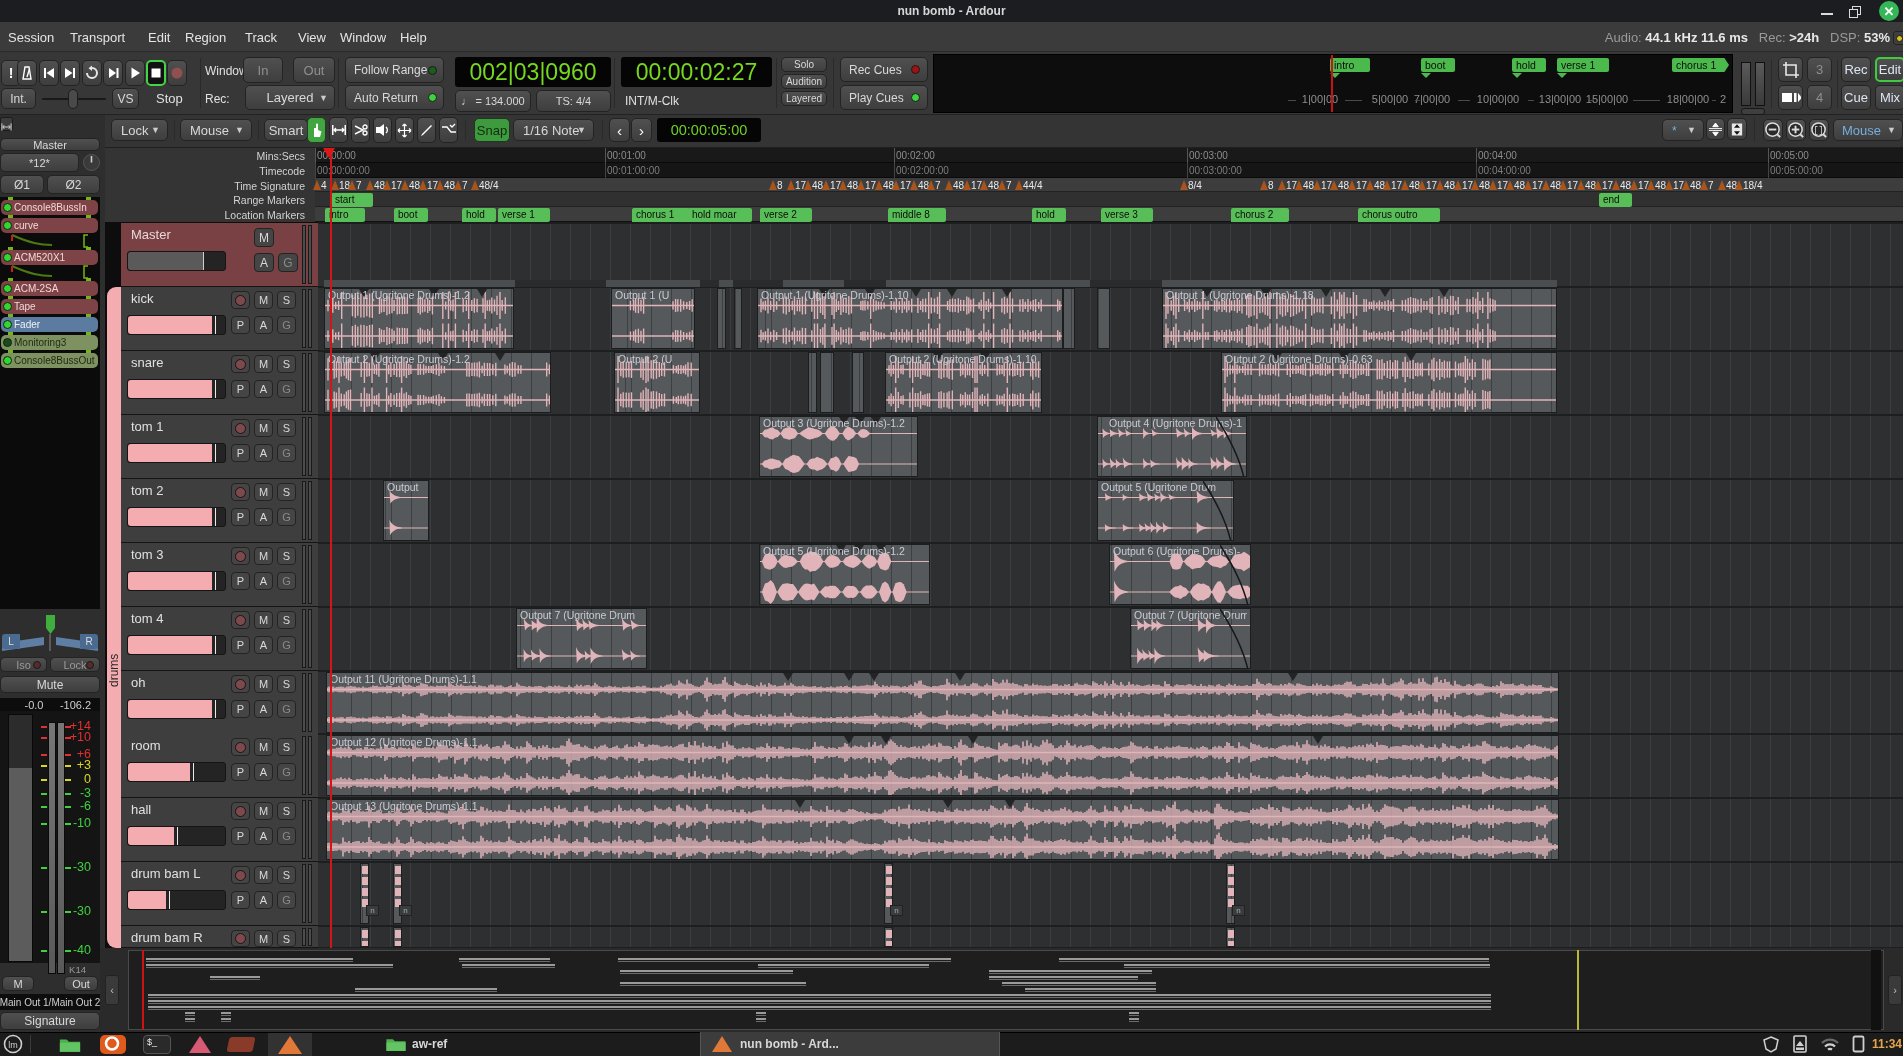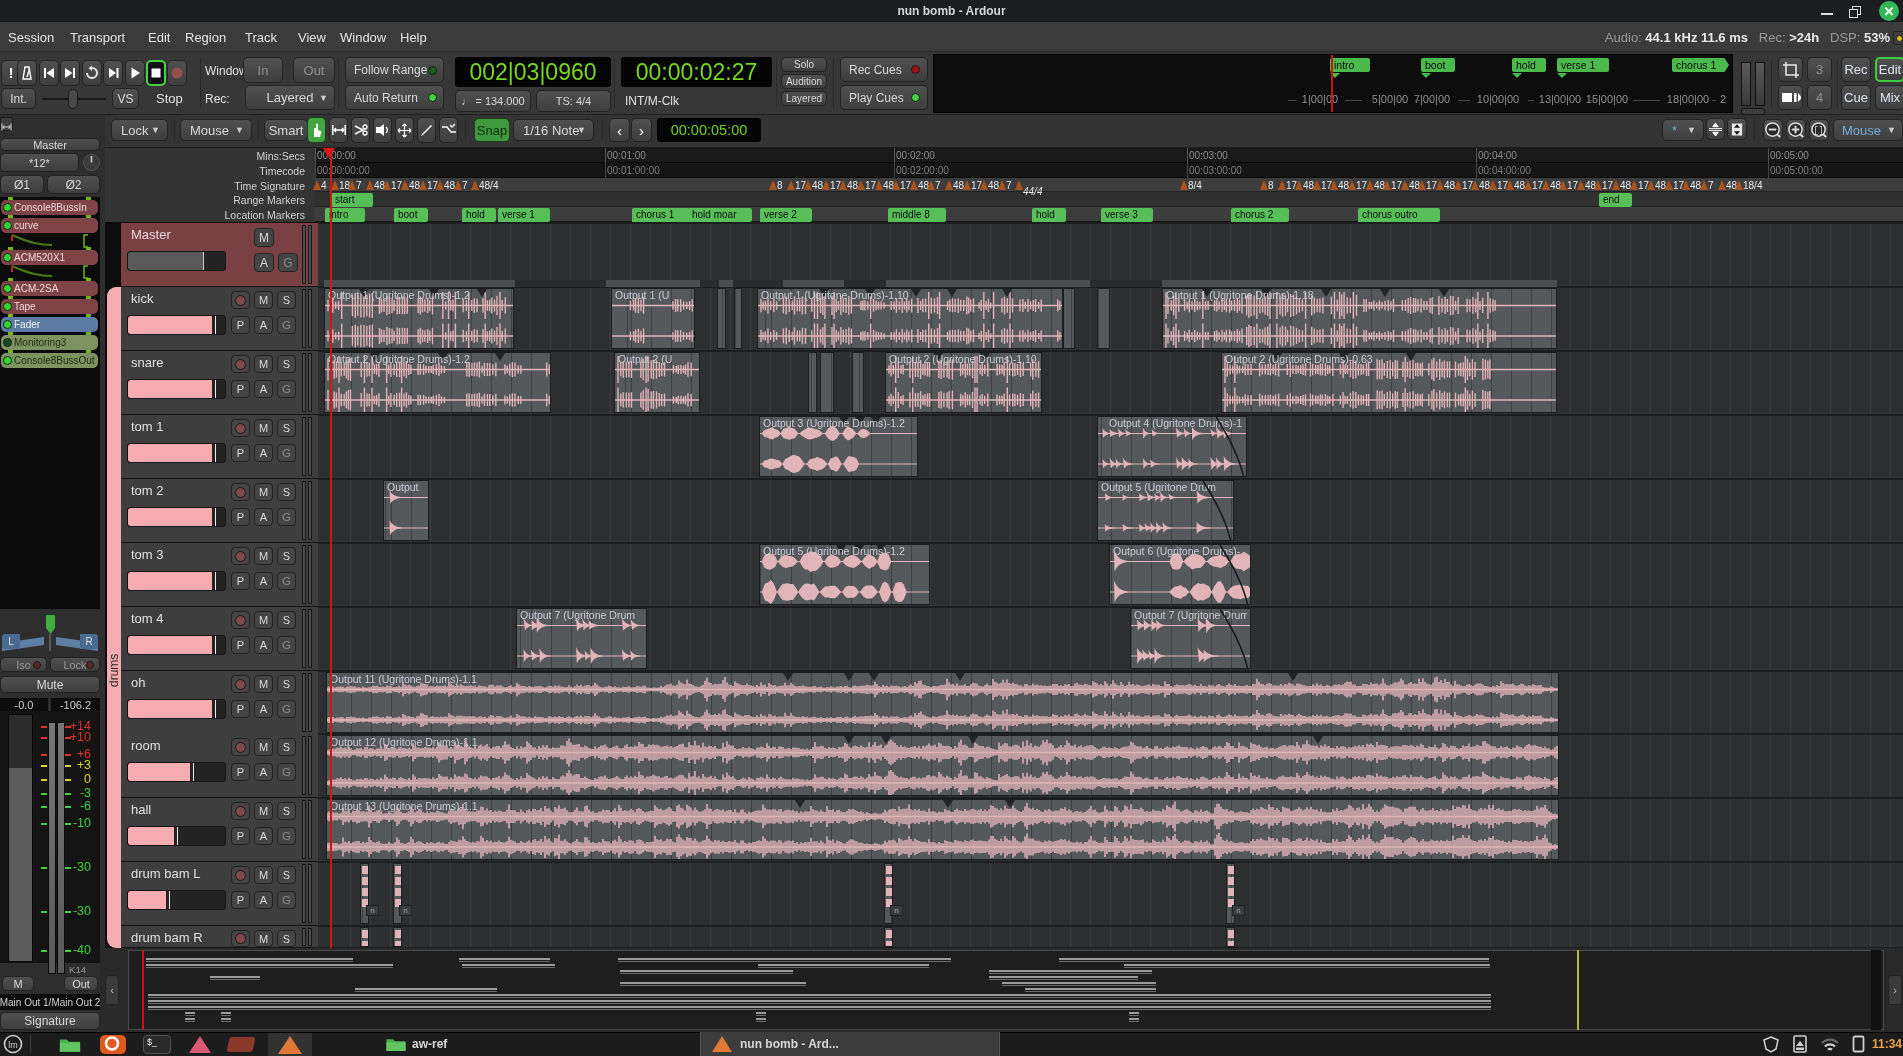--- a/index.html
+++ b/index.html
@@ -394,21 +394,21 @@
 <div class="a tsn" style="left:935px;top:180px;">7</div>
 <div class="a" style="left:945px;top:180px;width:0;height:0;border-left:4.5px solid transparent;border-right:4.5px solid transparent;border-bottom:10px solid #a8541e;"></div>
 <div class="a tsn" style="left:953px;top:180px;">48</div>
 <div class="a" style="left:963px;top:180px;width:0;height:0;border-left:4.5px solid transparent;border-right:4.5px solid transparent;border-bottom:10px solid #a8541e;"></div>
 <div class="a tsn" style="left:971px;top:180px;">17</div>
 <div class="a" style="left:980px;top:180px;width:0;height:0;border-left:4.5px solid transparent;border-right:4.5px solid transparent;border-bottom:10px solid #a8541e;"></div>
 <div class="a tsn" style="left:988px;top:180px;">48</div>
 <div class="a" style="left:998px;top:180px;width:0;height:0;border-left:4.5px solid transparent;border-right:4.5px solid transparent;border-bottom:10px solid #a8541e;"></div>
 <div class="a tsn" style="left:1006px;top:180px;">7</div>
 <div class="a" style="left:1015px;top:180px;width:0;height:0;border-left:4.5px solid transparent;border-right:4.5px solid transparent;border-bottom:10px solid #a8541e;"></div>
-<div class="a tsn" style="left:1023px;top:186px;font-style:italic;">44/4</div>
+<div class="a tsn" style="left:1023px;top:180px;">44/4</div>
 <div class="a" style="left:1180px;top:180px;width:0;height:0;border-left:4.5px solid transparent;border-right:4.5px solid transparent;border-bottom:10px solid #a8541e;"></div>
 <div class="a tsn" style="left:1188px;top:180px;">8/4</div>
 <div class="a" style="left:1260px;top:180px;width:0;height:0;border-left:4.5px solid transparent;border-right:4.5px solid transparent;border-bottom:10px solid #a8541e;"></div>
 <div class="a tsn" style="left:1268px;top:180px;">8</div>
 <div class="a" style="left:1278px;top:180px;width:0;height:0;border-left:4.5px solid transparent;border-right:4.5px solid transparent;border-bottom:10px solid #a8541e;"></div>
 <div class="a tsn" style="left:1286px;top:180px;">17</div>
 <div class="a" style="left:1295px;top:180px;width:0;height:0;border-left:4.5px solid transparent;border-right:4.5px solid transparent;border-bottom:10px solid #a8541e;"></div>
 <div class="a tsn" style="left:1303px;top:180px;">48</div>
 <div class="a" style="left:1313px;top:180px;width:0;height:0;border-left:4.5px solid transparent;border-right:4.5px solid transparent;border-bottom:10px solid #a8541e;"></div>
 <div class="a tsn" style="left:1321px;top:180px;">17</div>
@@ -1320,21 +1320,21 @@
     <span style="font-size:11px;color:#9a9a9a">Iso</span>
     <span class="led" style="position:absolute;right:5px;width:8px;height:8px;background:#5a2a2a"></span>
   </div>
 <div class="a" style="left:50px;top:657px;width:50px;height:15px;background:linear-gradient(#505050,#3e3e3e);border:1px solid #232323;border-radius:5px;display:flex;align-items:center;justify-content:center;position:absolute;">
     <span style="font-size:11px;color:#9a9a9a">Lock</span>
     <span class="led" style="position:absolute;right:5px;width:8px;height:8px;background:#5a2a2a"></span>
   </div>
 <div class="a" style="left:0px;top:676px;width:100px;height:17px;background:linear-gradient(#505050,#3e3e3e);border:1px solid #232323;border-radius:5px;display:flex;align-items:center;justify-content:center;">
     <span style="font-size:12px">Mute</span>
   </div>
-<div class="a" style="left:0px;top:698px;width:48px;height:14px;background:#0d0d0d;color:#cfcfcf;font-size:11px;display:flex;align-items:center;justify-content:center;">-0.0</div>
+<div class="a" style="left:0px;top:698px;width:68px;height:14px;background:#0d0d0d;color:#cfcfcf;font-size:11px;display:flex;align-items:center;justify-content:center;">-0.0</div>
 <div class="a" style="left:51px;top:698px;width:49px;height:14px;background:#0d0d0d;color:#cfcfcf;font-size:11px;display:flex;align-items:center;justify-content:center;">-106.2</div>
 <div class="a" style="left:0px;top:711px;width:100px;height:252px;background:#141414;"></div>
 <div class="a" style="left:8px;top:714px;width:25px;height:248px;background:#2c2c2c;border:1px solid #090909;"></div>
 <div class="a" style="left:9px;top:768px;width:23px;height:193px;background:#5c5c5c;"></div>
 <div class="a" style="left:48px;top:722px;width:8px;height:252px;background:#0a0a0a;"></div>
 <div class="a" style="left:49px;top:723px;width:6px;height:250px;background:linear-gradient(#777,#595959);"></div>
 <div class="a" style="left:57px;top:722px;width:8px;height:252px;background:#0a0a0a;"></div>
 <div class="a" style="left:58px;top:723px;width:6px;height:250px;background:linear-gradient(#777,#595959);"></div>
 <div class="a" style="left:41px;top:726px;width:6px;height:2px;background:#e03030;"></div>
 <div class="a" style="left:65px;top:726px;width:6px;height:2px;background:#e03030;"></div>

